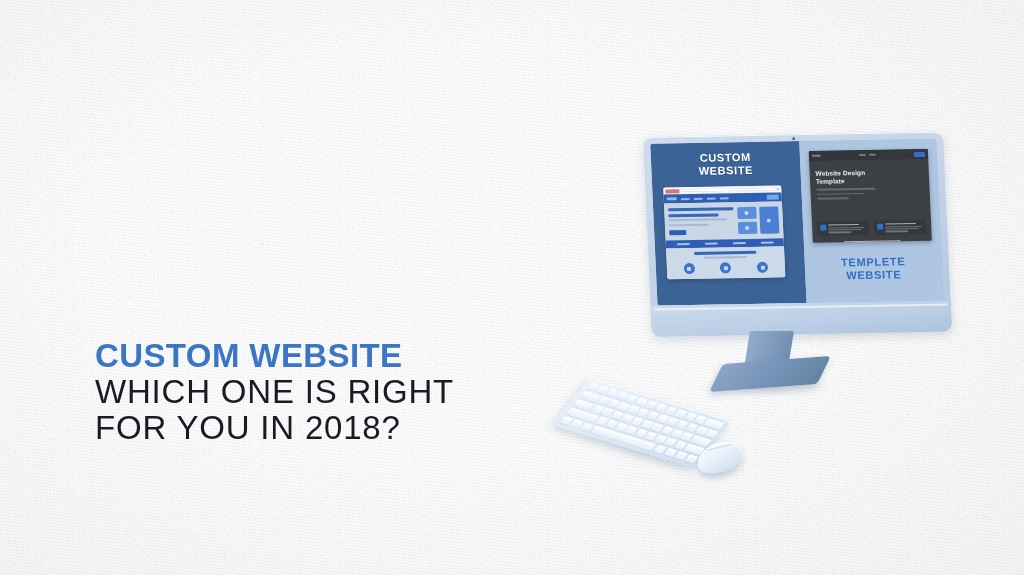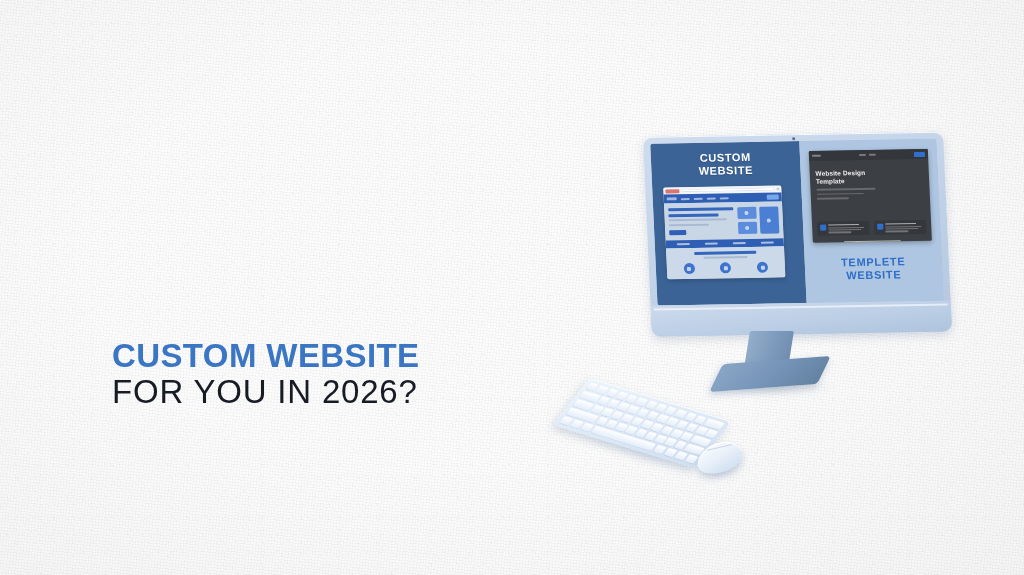--- a/index.html
+++ b/index.html
@@ -57,21 +57,21 @@
   }
   #vignette {
     position: absolute;
     inset: 0;
     background: radial-gradient(ellipse at 45% 45%, rgba(255,255,255,0) 45%, rgba(0,0,0,.030) 100%);
   }
 
   
   #headline {
     position: absolute;
-    left: 112px;
+    left: 95px;
     top: 338px;
     width: 430px;
   }
   .hl-line {
     font-weight: 700;
     letter-spacing: .4px;
     line-height: 1.09;
     white-space: nowrap;
   }
   .hl-blue {
@@ -490,21 +490,22 @@
 <body>
 
 <div id="canvas">
   <div id="texture"></div>
   <div id="texture2"></div>
   <div id="vignette"></div>
 </div>
 
 <div id="headline">
   <div class="hl-line hl-blue">CUSTOM WEBSITE</div>
-  <div class="hl-line hl-dark">FOR YOU IN 2026?</div>
+  <div class="hl-line hl-dark">WHICH ONE IS RIGHT</div>
+  <div class="hl-line hl-dark">FOR YOU IN 2018?</div>
 </div>
 
 <div id="scene">
 
   <div id="monitor-shadow"></div>
 
   <div id="monitor">
     <div id="bezel">
       <div id="webcam"></div>
 

